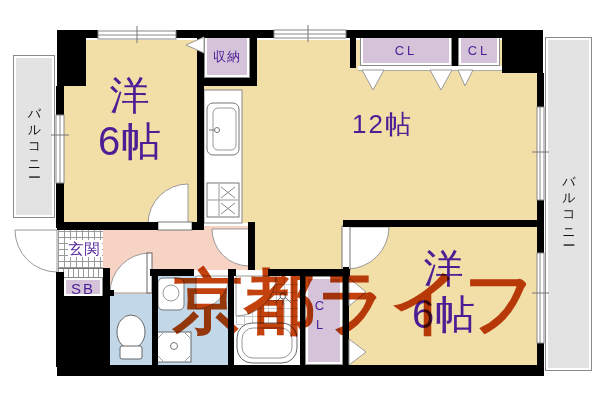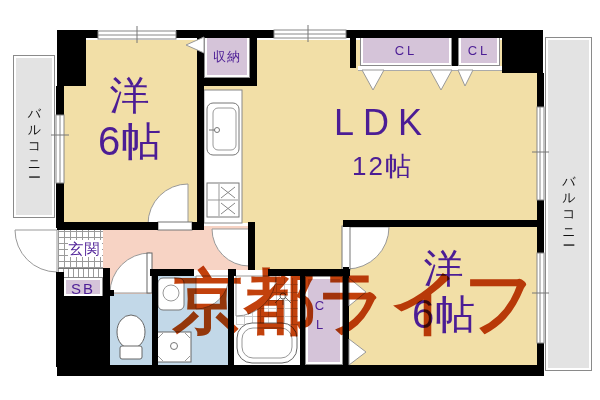--- a/index.html
+++ b/index.html
@@ -176,21 +176,20 @@
       <polygon points="349,278 349,306 366,292"></polygon>
       <polygon points="349,339 349,365 366,352"></polygon>
     </g>
   </svg>
 
   <div class="lbl room-big" style="left:70px;top:72px;width:120px;">
     <div>洋</div>
     <div>6帖</div>
   </div>
   <div class="lbl" style="left:305px;top:102px;width:155px;">
-    <div class="ldk-line1">LDK</div>
     <div class="ldk-line2">12帖</div>
   </div>
   <div class="lbl room-big" style="left:384px;top:245px;width:120px;">
     <div>洋</div>
 
     <div>6帖</div>
   </div>
   <div class="lbl small-lbl" style="left:204px;top:35px;width:46px;height:43px;">収納</div>
   <div class="lbl cl-lbl" style="left:360px;top:35px;width:92px;height:31px;">CL</div>
   <div class="lbl cl-lbl" style="left:458px;top:35px;width:42px;height:31px;">CL</div>

